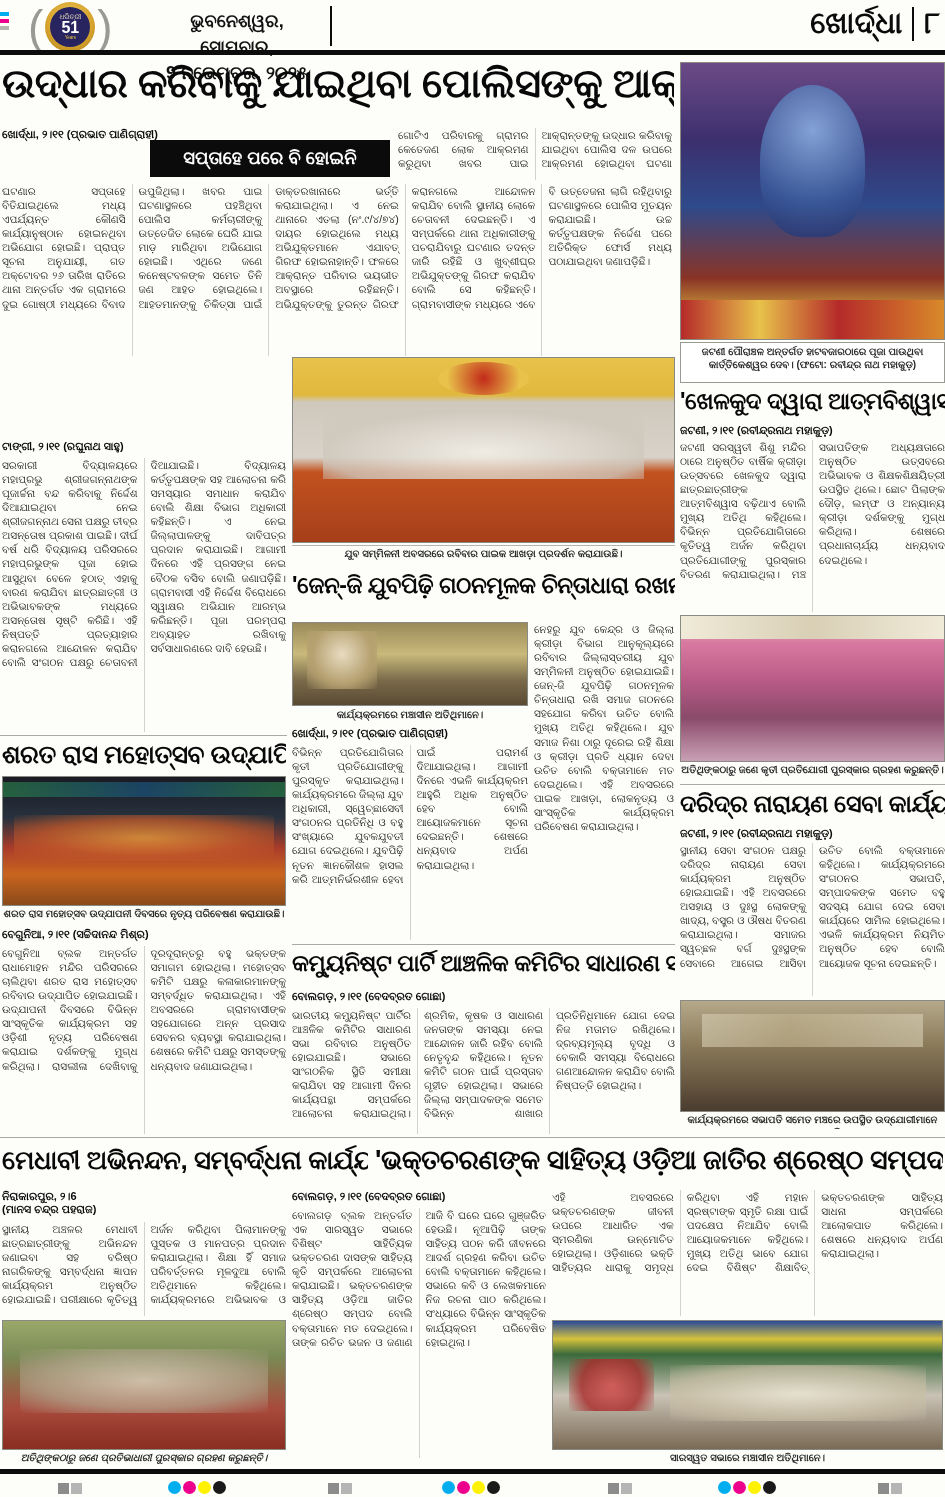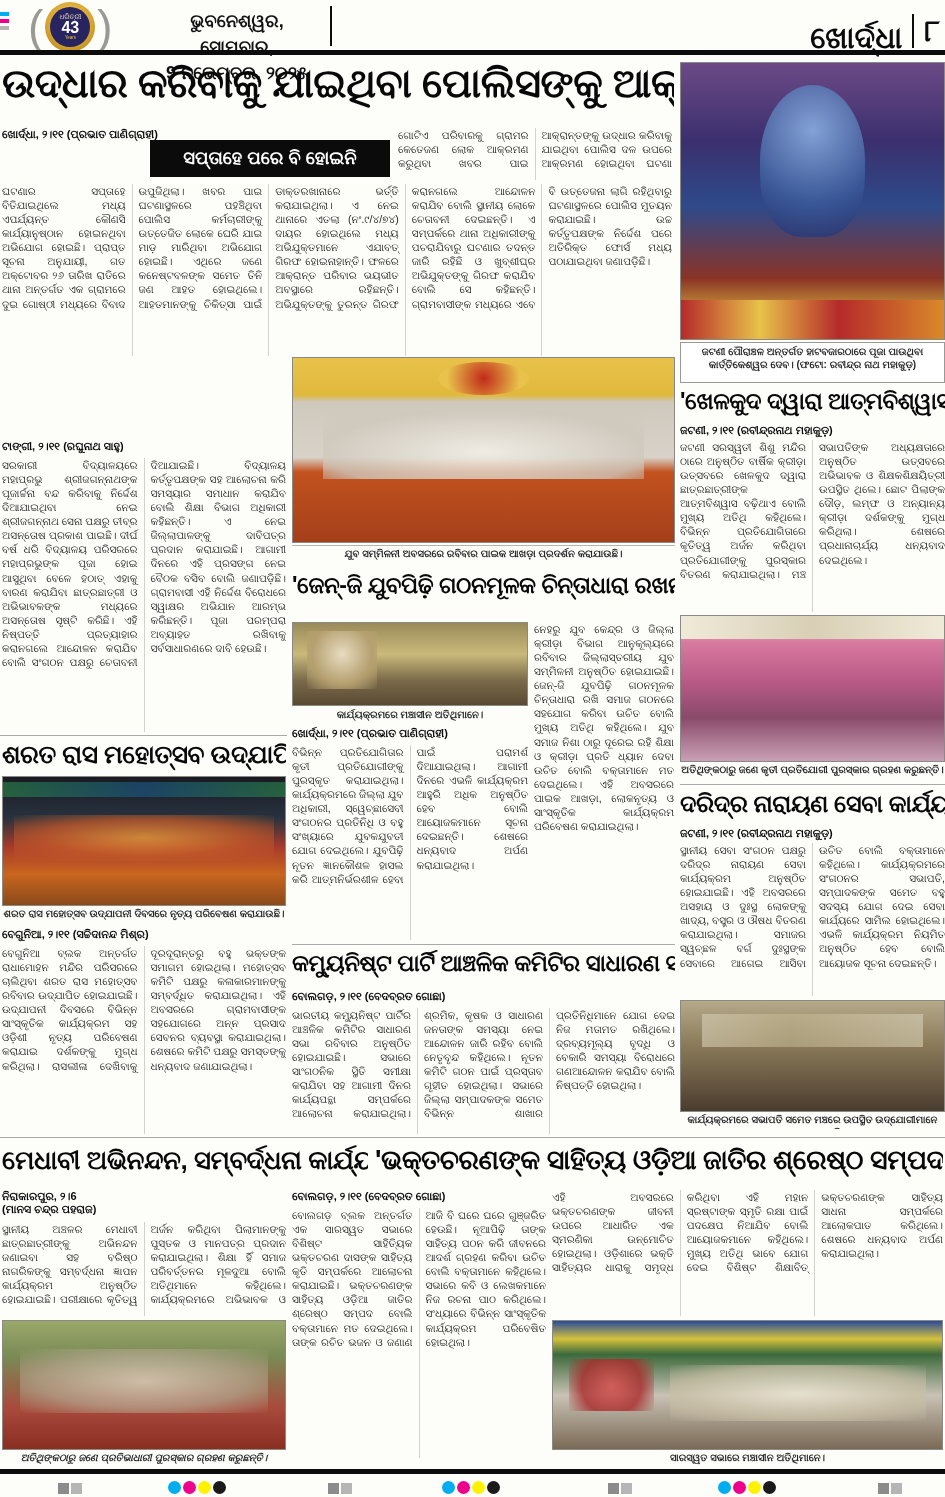--- a/index.html
+++ b/index.html
@@ -11,21 +11,21 @@
   .headline{font-weight:800;color:#080808;letter-spacing:-0.5px;line-height:1.18;}
   .nowrap{white-space:nowrap;overflow:hidden;}
   .dateline{font-size:11px;font-weight:700;color:#0a0a0a;}
   .bodytext{font-size:10.5px;line-height:1.34;text-align:justify;color:#1c1c1c;
             column-gap:13px;column-rule:1px solid #d2d2cd;overflow:hidden;}
   .caption{font-size:10px;font-weight:700;color:#2a2a2a;text-align:center;line-height:1.25;overflow:hidden;}
   .photo{border:1px solid #8a8a84;box-sizing:border-box;overflow:hidden;}
   .subhead-box{background:#0b0b0b;color:#fff;font-weight:800;font-size:18px;
                text-align:center;overflow:hidden;}
   .hdr-date{font-size:18px;font-weight:700;text-align:center;line-height:1.45;color:#121212;}
-  .edition{font-size:30px;font-weight:800;color:#0a0a0a;margin-top:15px;}
+  .edition{font-size:30px;font-weight:800;color:#0a0a0a;}
   .pagenum{font-size:30px;font-weight:600;color:#0a0a0a;}
   .logo-wrap{display:flex;align-items:center;gap:2px;}
   .logo-paren{font-size:46px;color:#9a9a94;font-weight:400;line-height:1;}
   .logo-badge{width:50px;height:50px;border-radius:50%;
               background:radial-gradient(circle at 50% 40%,#f3d878 0%,#d9a62e 55%,#a97b16 100%);
               display:flex;align-items:center;justify-content:center;}
   .logo-inner{width:40px;height:40px;border-radius:50%;background:#272460;color:#fff;
               display:flex;flex-direction:column;align-items:center;justify-content:center;line-height:1;}
   .logo-mast{font-size:7px;color:#f0e6c8;}
   .logo-years{font-size:16px;font-weight:800;color:#ffffff;}
@@ -44,21 +44,21 @@
     <div style="width:9px;height:4px;background:#00AEEF;margin-bottom:3px;"></div>
     <div style="width:9px;height:4px;background:#EC008C;margin-bottom:3px;"></div>
     <div style="width:9px;height:4px;background:#b5b5b0;"></div>
   </div>
 
   <div class="abs logo-wrap" style="left:28px;top:2px;">
     <span class="logo-paren">(</span>
     <span class="logo-badge">
       <span class="logo-inner">
         <span class="logo-mast">ଧରିତ୍ରୀ</span>
-        <span class="logo-years">43</span>
+        <span class="logo-years">51</span>
         <span class="logo-yrlbl">Years</span>
       </span>
     </span>
     <span class="logo-paren">)</span>
   </div>
   <div class="abs hdr-date" style="left:152px;top:8px;width:170px;">
     <div>ଭୁବନେଶ୍ୱର, ସୋମବାର,</div>
     <div>9 ନଭେମ୍ବର, ୨୦୨୫</div>
   </div>
   <div class="abs rule-black" style="left:330px;top:6px;width:2px;height:40px;"></div>

